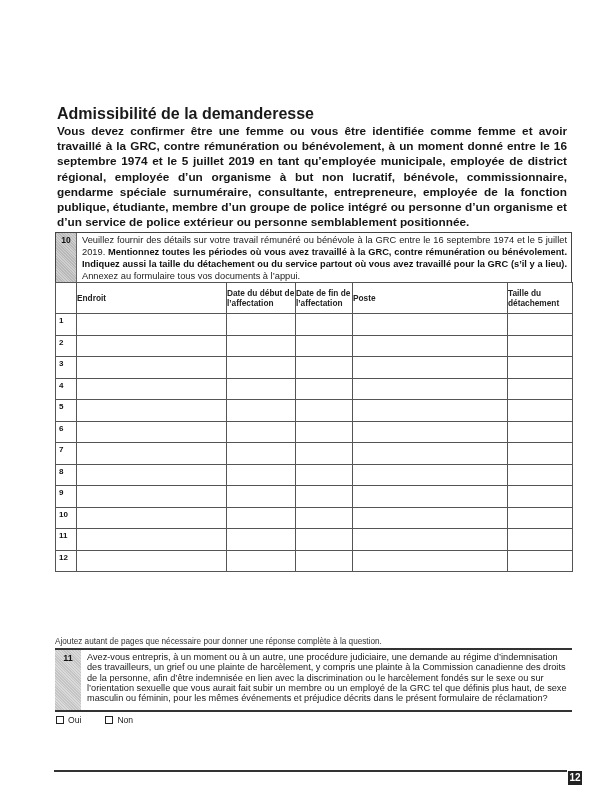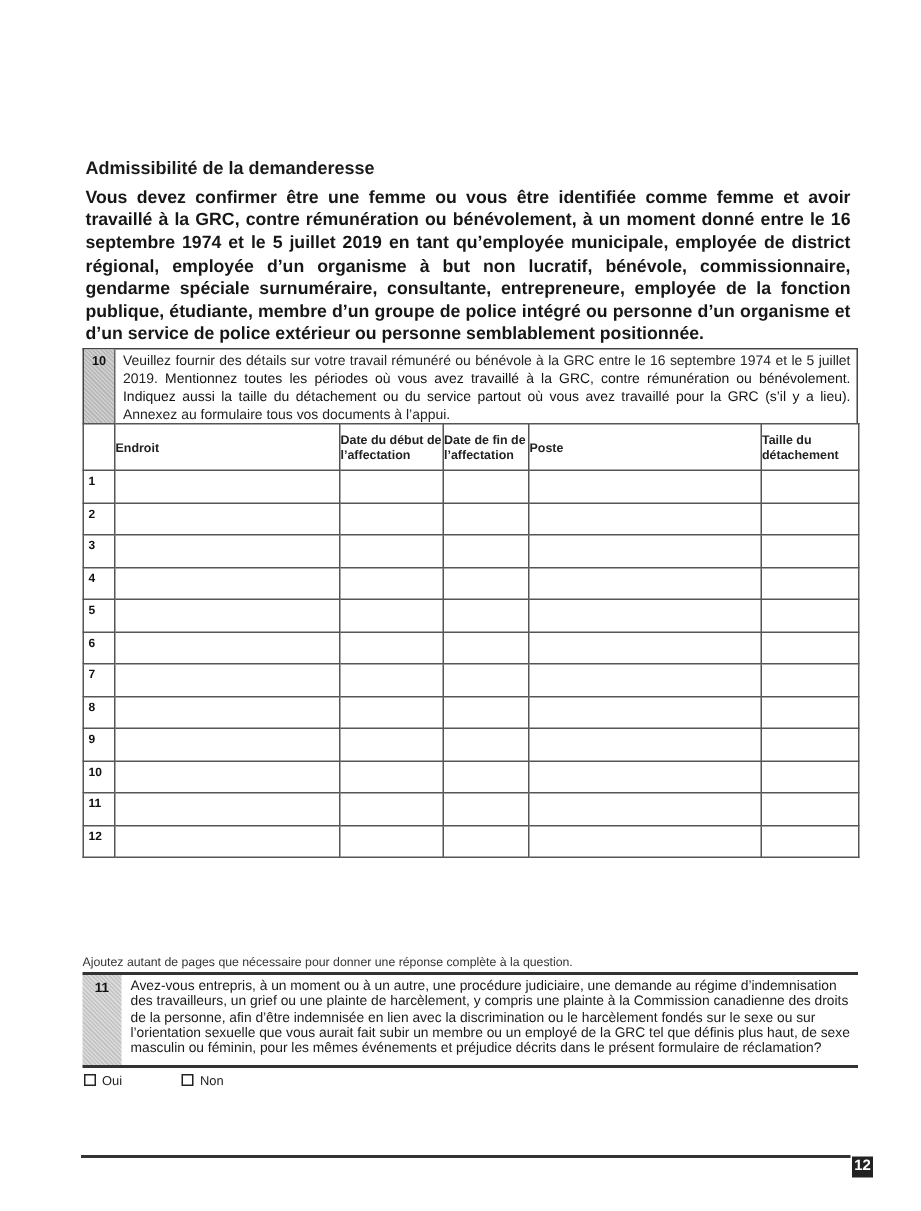--- a/index.html
+++ b/index.html
@@ -1,21 +1,21 @@
 <!DOCTYPE html>
 <html><head>
   <meta charset="utf-8">
   <style>
     * { box-sizing: border-box; margin: 0; padding: 0; }
     html, body { width: 614px; height: 807px; background: #ffffff; overflow: hidden; }
     body { position: relative; font-family: "Liberation Sans", sans-serif; color: #111; }
 
     .section-title {
       position: absolute; left: 57px; top: 105px;
-      font-size: 12px; font-weight: bold; color: #1a1a1a;
+      font-size: 16px; font-weight: bold; color: #1a1a1a;
     }
     .intro {
       position: absolute; left: 57px; top: 124px; width: 510px;
       font-size: 11.8px; font-weight: bold; line-height: 15.2px;
       text-align: justify; color: #161616;
     }
 
     
     .q10 {
       position: absolute; left: 55px; top: 232px; width: 517px; height: 50px;
@@ -25,21 +25,21 @@
     .qnum {
       width: 21px; flex: 0 0 21px; height: 100%;
       background: repeating-linear-gradient(45deg, #b8b8b8 0 1px, #cfcfcf 1px 2px);
       font-size: 8.5px; font-weight: bold; text-align: center; padding-top: 2px;
       border-right: 1px solid #666;
     }
     .qtext {
       padding: 1px 4px 0 5px; font-size: 9.3px; line-height: 12px; color: #222;
       text-align: justify;
     }
-    .qtext b { font-weight: normal; color: #111; }
+    .qtext b { font-weight: bold; color: #111; }
 
     table.grid {
       position: absolute; left: 55px; top: 282px; width: 517px;
       border-collapse: collapse; table-layout: fixed;
     }
     table.grid td, table.grid th {
       border: 1px solid #555; font-size: 8.3px; vertical-align: top;
     }
     table.grid th {
       height: 31px; font-weight: bold; text-align: left; vertical-align: middle;
@@ -62,21 +62,21 @@
     .q11 .qnum2 {
       width: 26px; flex: 0 0 26px;
       background: repeating-linear-gradient(45deg, #c4c4c4 0 1px, #dadada 1px 2px);
       font-size: 9px; font-weight: bold; text-align: center; padding-top: 3px;
     }
     .q11 .qtext2 {
       padding: 2px 0 0 6px; font-size: 9.2px; font-weight: normal; line-height: 10.3px; color: #1a1a1a;
     }
 
     .checks {
-      position: absolute; top: 715px; left: 56px; display: flex; gap: 40px;
+      position: absolute; top: 715px; left: 56px; display: flex; gap: 24px;
       font-size: 8.6px; color: #222; text-align: center;
     }
     .chk { display: flex; align-items: center; gap: 4px; }
     .box { width: 8px; height: 8px; border: 1px solid #222; display: inline-block; }
 
     .hr {
       position: absolute; left: 54px; top: 770px; width: 513px; height: 2px; background: #333;
     }
     .pagenum {
       position: absolute; left: 568px; top: 771px; width: 14px; height: 14px;

